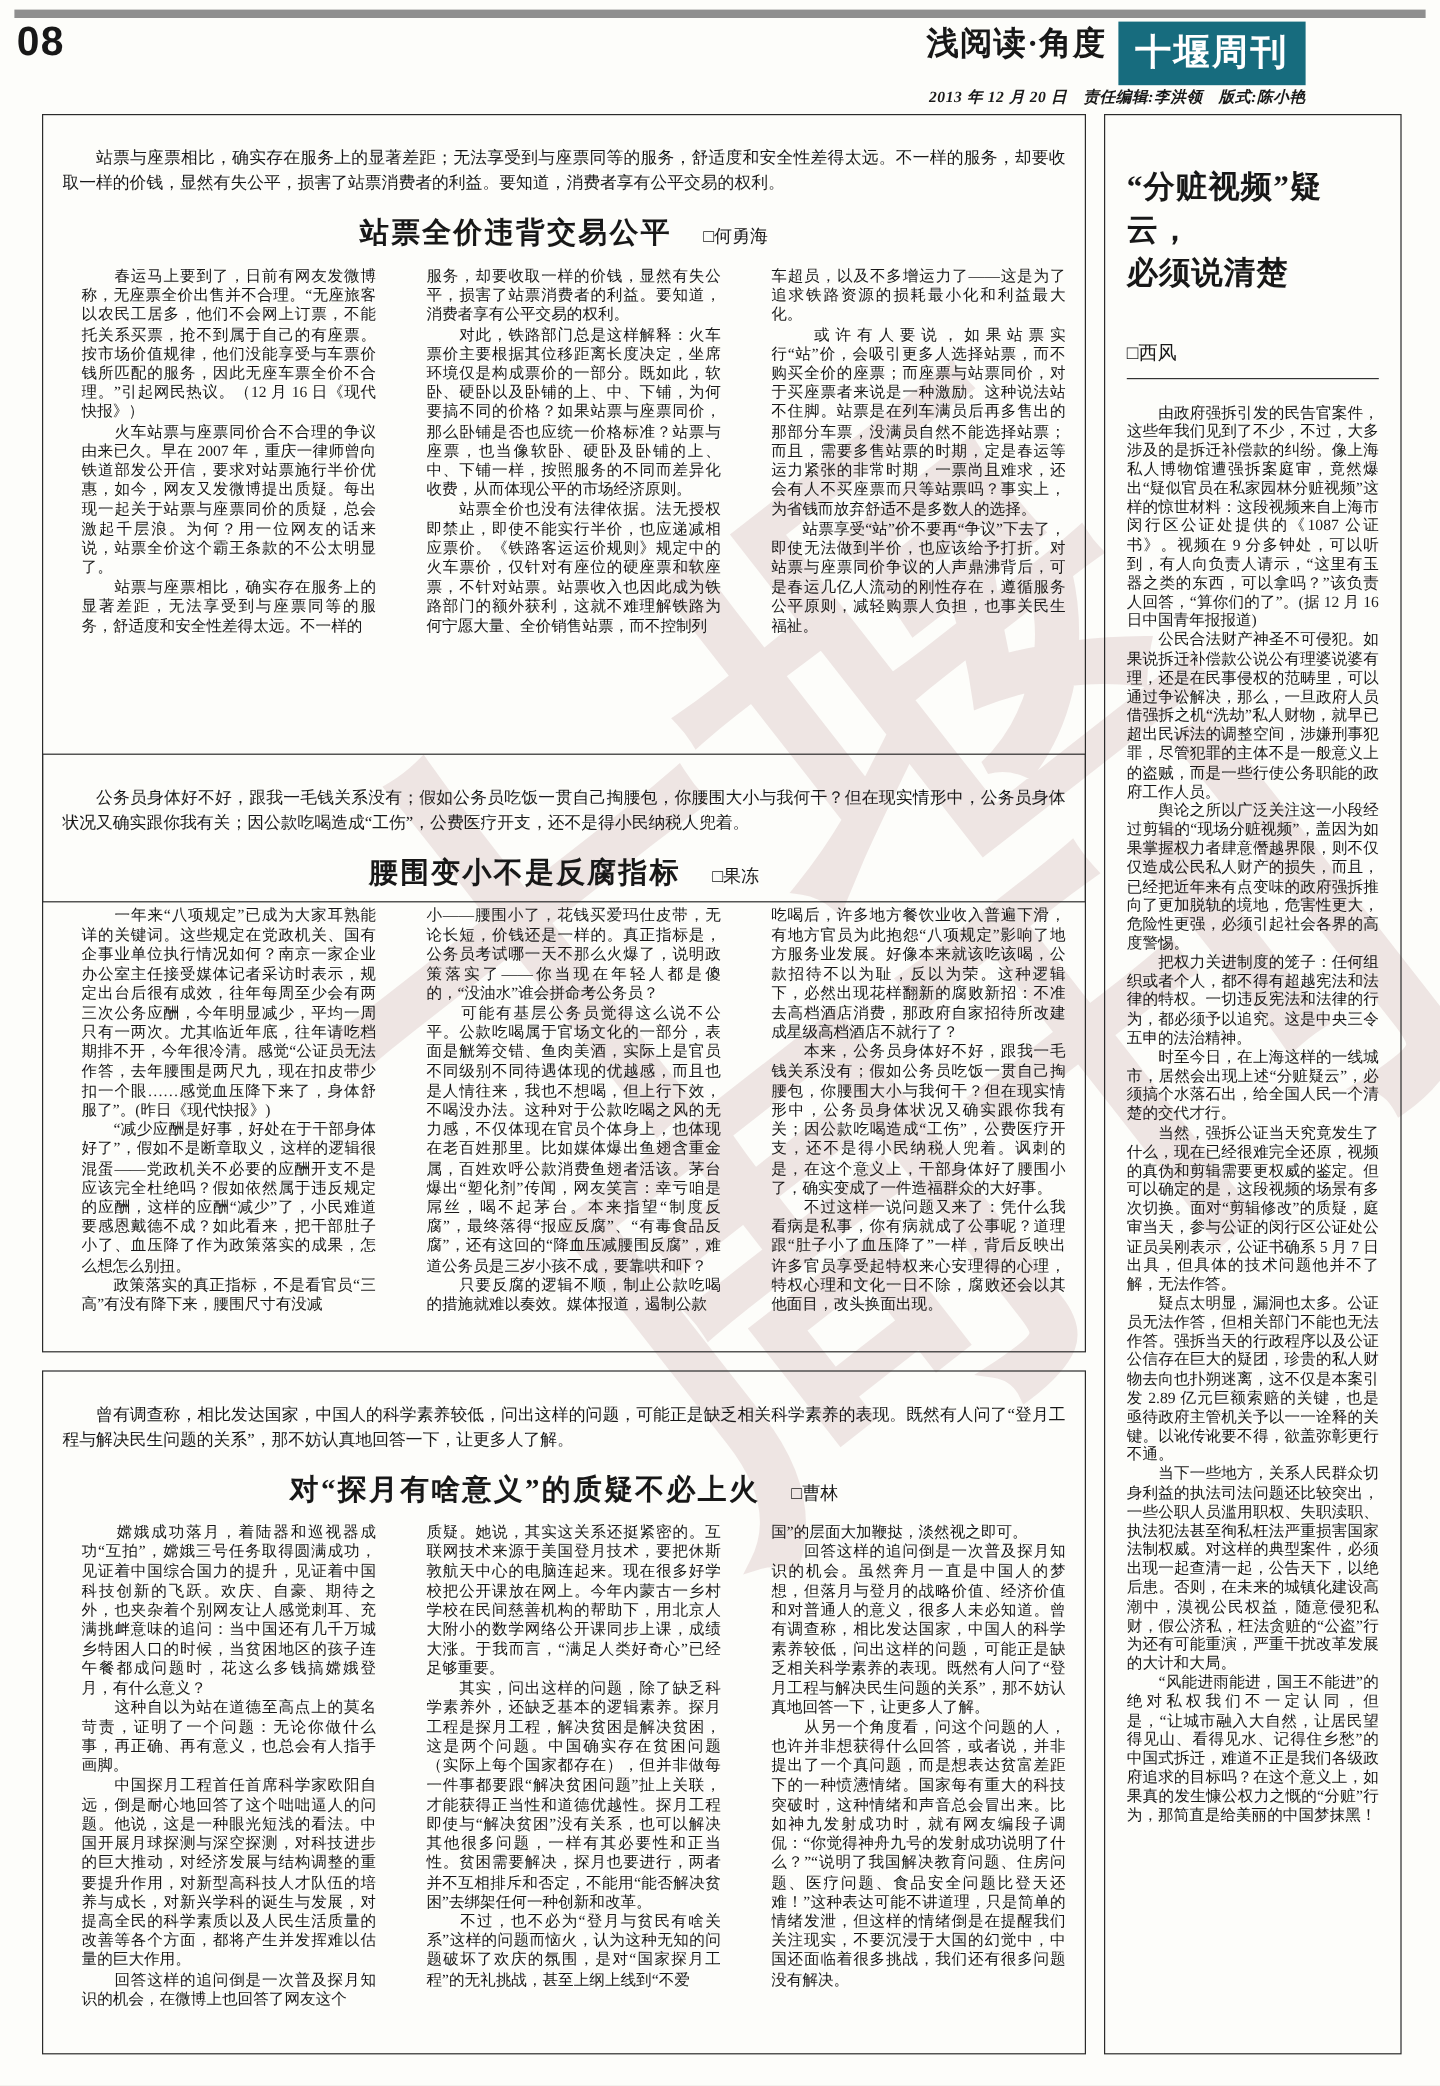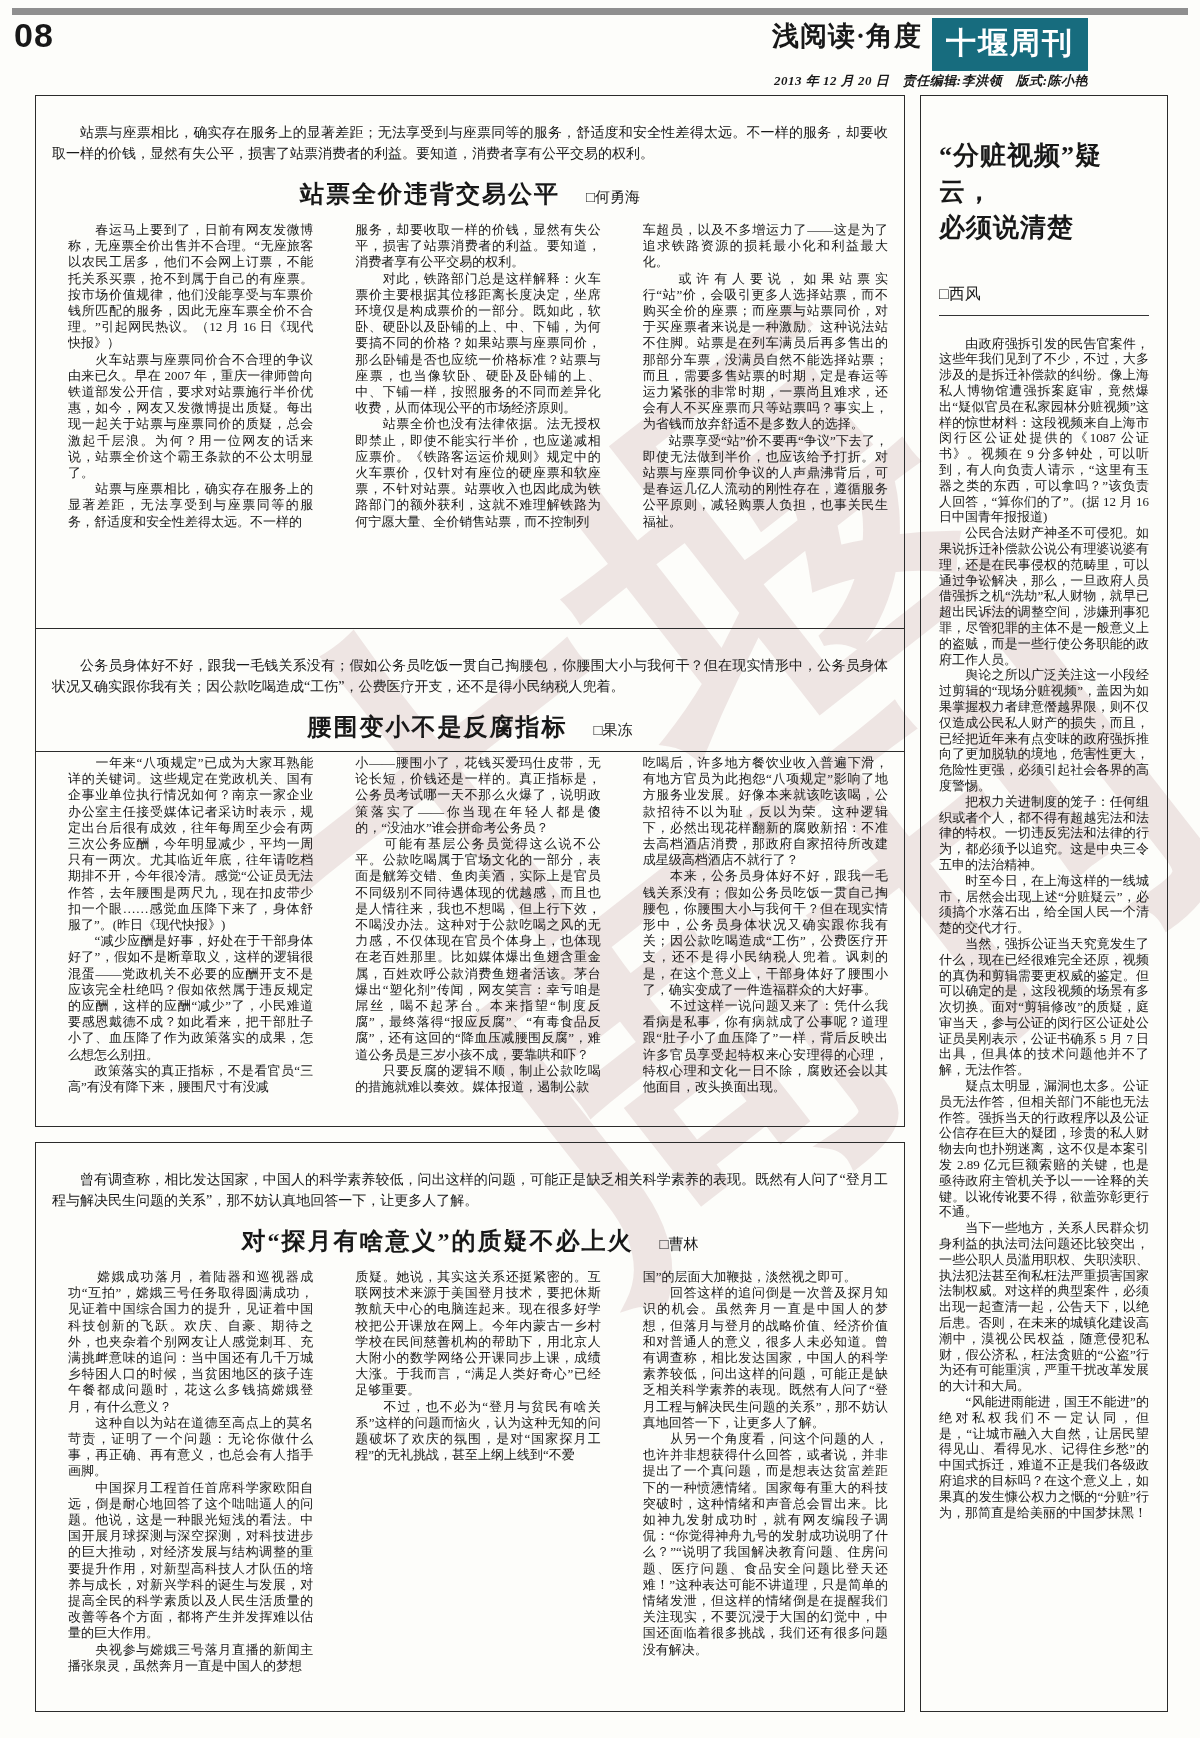--- a/index.html
+++ b/index.html
@@ -110,24 +110,25 @@
     <p class="intro">曾有调查称，相比发达国家，中国人的科学素养较低，问出这样的问题，可能正是缺乏相关科学素养的表现。既然有人问了“登月工程与解决民生问题的关系”，那不妨认真地回答一下，让更多人了解。</p>
     <div class="titlerow">
       <span class="headline">对“探月有啥意义”的质疑不必上火</span>
       <span class="byline">□曹林</span>
     </div>
     <div class="colwrap">
       <div class="col">
           <p class="para">　　嫦娥成功落月，着陆器和巡视器成功“互拍”，嫦娥三号任务取得圆满成功，见证着中国综合国力的提升，见证着中国科技创新的飞跃。欢庆、自豪、期待之外，也夹杂着个别网友让人感觉刺耳、充满挑衅意味的追问：当中国还有几千万城乡特困人口的时候，当贫困地区的孩子连午餐都成问题时，花这么多钱搞嫦娥登月，有什么意义？</p>
           <p class="para">　　这种自以为站在道德至高点上的莫名苛责，证明了一个问题：无论你做什么事，再正确、再有意义，也总会有人指手画脚。</p>
           <p class="para">　　中国探月工程首任首席科学家欧阳自远，倒是耐心地回答了这个咄咄逼人的问题。他说，这是一种眼光短浅的看法。中国开展月球探测与深空探测，对科技进步的巨大推动，对经济发展与结构调整的重要提升作用，对新型高科技人才队伍的培养与成长，对新兴学科的诞生与发展，对提高全民的科学素质以及人民生活质量的改善等各个方面，都将产生并发挥难以估量的巨大作用。</p>
-          <p class="para">　　央视参与嫦娥三号落月直播的新闻主播张泉灵，虽然奔月一直是中国人的梦想</p>
+          <p class="para">　　回答这样的追问倒是一次普及探月知识的机会，在微博上也回答了网友这个</p>
         </div>
       <div class="col">
           <p class="para">质疑。她说，其实这关系还挺紧密的。互联网技术来源于美国登月技术，要把休斯敦航天中心的电脑连起来。现在很多好学校把公开课放在网上。今年内蒙古一乡村学校在民间慈善机构的帮助下，用北京人大附小的数学网络公开课同步上课，成绩大涨。于我而言，“满足人类好奇心”已经足够重要。</p>
+          <p class="para">　　其实，问出这样的问题，除了缺乏科学素养外，还缺乏基本的逻辑素养。探月工程是探月工程，解决贫困是解决贫困，这是两个问题。中国确实存在贫困问题（实际上每个国家都存在），但并非做每一件事都要跟“解决贫困问题”扯上关联，才能获得正当性和道德优越性。探月工程即使与“解决贫困”没有关系，也可以解决其他很多问题，一样有其必要性和正当性。贫困需要解决，探月也要进行，两者并不互相排斥和否定，不能用“能否解决贫困”去绑架任何一种创新和改革。</p>
           <p class="para">　　不过，也不必为“登月与贫民有啥关系”这样的问题而恼火，认为这种无知的问题破坏了欢庆的氛围，是对“国家探月工程”的无礼挑战，甚至上纲上线到“不爱</p>
         </div>
       <div class="col">
           <p class="para">国”的层面大加鞭挞，淡然视之即可。</p>
           <p class="para">　　回答这样的追问倒是一次普及探月知识的机会。虽然奔月一直是中国人的梦想，但落月与登月的战略价值、经济价值和对普通人的意义，很多人未必知道。曾有调查称，相比发达国家，中国人的科学素养较低，问出这样的问题，可能正是缺乏相关科学素养的表现。既然有人问了“登月工程与解决民生问题的关系”，那不妨认真地回答一下，让更多人了解。</p>
           <p class="para">　　从另一个角度看，问这个问题的人，也许并非想获得什么回答，或者说，并非提出了一个真问题，而是想表达贫富差距下的一种愤懑情绪。国家每有重大的科技突破时，这种情绪和声音总会冒出来。比如神九发射成功时，就有网友编段子调侃：“你觉得神舟九号的发射成功说明了什么？”“说明了我国解决教育问题、住房问题、医疗问题、食品安全问题比登天还难！”这种表达可能不讲道理，只是简单的情绪发泄，但这样的情绪倒是在提醒我们关注现实，不要沉浸于大国的幻觉中，中国还面临着很多挑战，我们还有很多问题没有解决。</p>
         </div>
     </div>
   </div>
 

